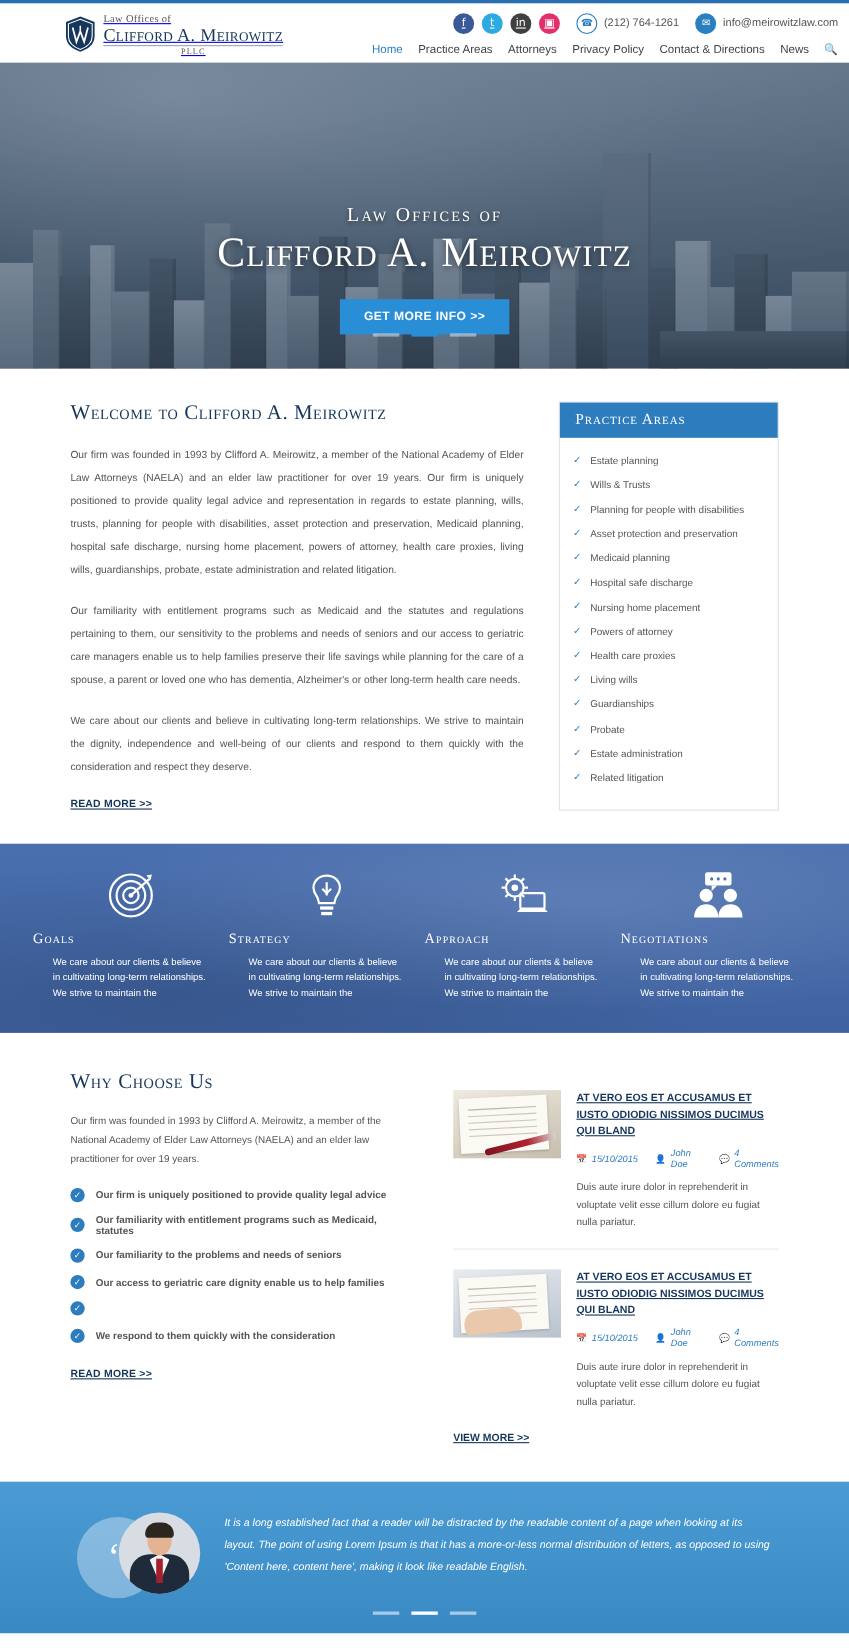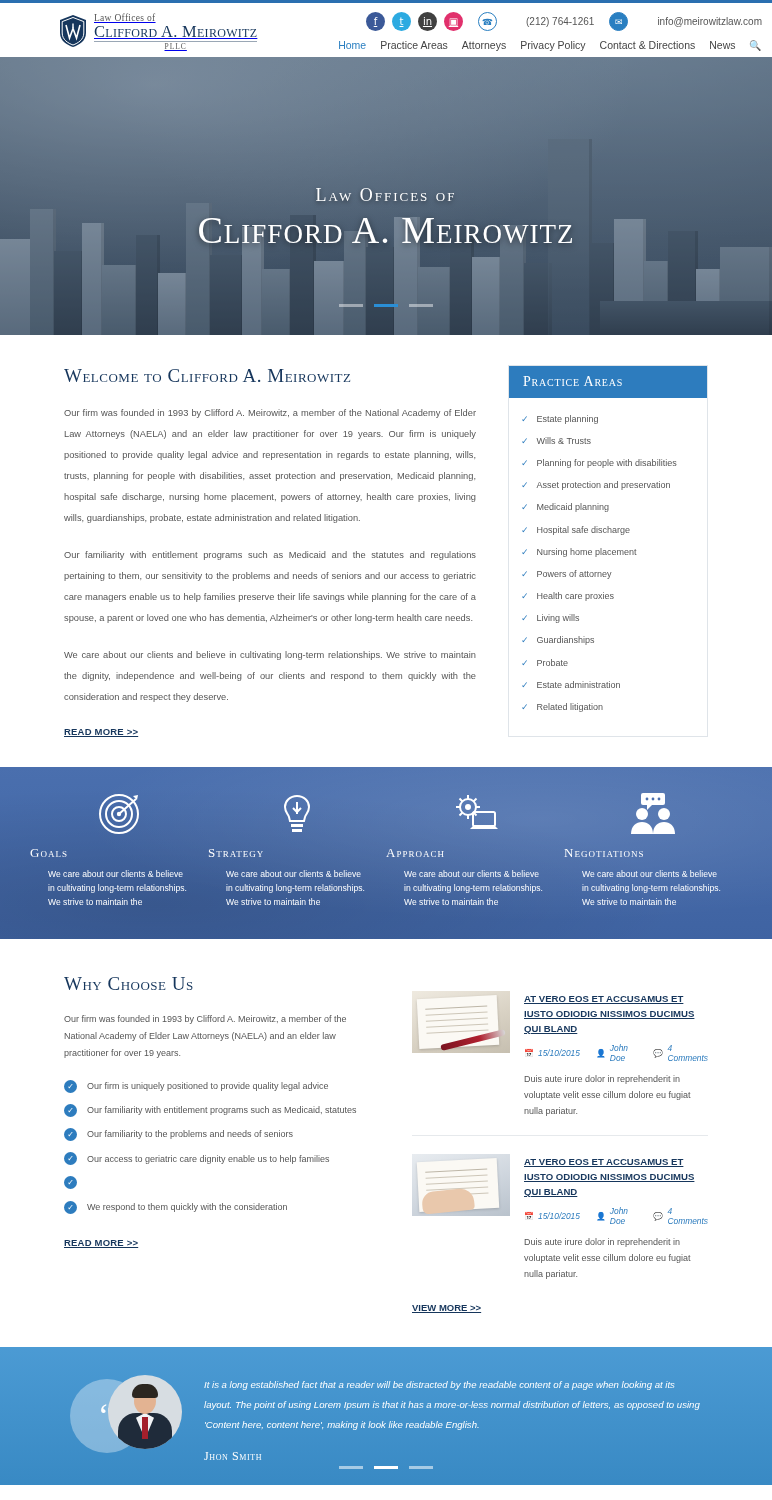--- a/index.html
+++ b/index.html
@@ -47,21 +47,21 @@
   .sicon.tw { background: #2caae1; }
   .sicon.li { background: #404040; }
   .sicon.ig { background: #e1306c; }
   .contact-pill { display: flex; align-items: center; gap: 6px; margin-left: 8px; }
   .contact-pill .circ {
     width: 19px; height: 19px; border-radius: 50%; border: 1px solid #2a7fc1;
     display: flex; align-items: center; justify-content: center; color: #2a7fc1;
     font-size: 9px; font-family: "DejaVu Sans", sans-serif;
   }
   .contact-pill .circ.filled { background: #2a7fc1; color: #fff; border-color: #2a7fc1; }
-  .contact-pill span.txt { font-size: 10px; color: #555; margin-left: 23px; }
+  .contact-pill span.txt { font-size: 10px; color: #555; }
 
   .nav { position: absolute; right: 10px; top: 36px; display: flex; align-items: center; gap: 14px; }
   .nav a { font-size: 10.5px; color: #444; text-decoration: none; }
   .nav a.active { color: #2a7fc1; }
   .nav .searchico { color: #444; font-size: 10px; }
 
   
   .hero {
     height: 278px; position: relative; overflow: hidden;
     background: linear-gradient(180deg, #6b7f91 0%, #56697c 35%, #4b5d70 65%, #3e5064 100%);
@@ -151,21 +151,21 @@
   .mid { display: flex; gap: 36px; padding: 34px 64px 0 64px; }
   .why { width: 312px; }
   .why > p { font-size: 9px; line-height: 17px; color: #555; margin-top: 16px; }
   .why ul { margin-top: 12px; }
   .why li { list-style: none; display: flex; gap: 10px; align-items: center; padding: 5.6px 0; }
   .bullet {
     width: 13px; height: 13px; border-radius: 50%; background: #2d7cbe; color: #fff;
     font-size: 8px; display: flex; align-items: center; justify-content: center; flex: 0 0 13px;
     font-family: "DejaVu Sans", sans-serif;
   }
-  .why li span.lbl { font-size: 9px; color: #555; }
+  .why li span.lbl { font-size: 9px; color: #555; font-weight: bold; }
 
   .news { flex: 1; }
   .news-item { display: flex; gap: 14px; padding: 18px 0 16px 0; }
   .news-item + .news-item { border-top: 1px solid #e6e9ec; }
   .thumb {
     width: 98px; height: 62px; flex: 0 0 98px; position: relative; overflow: hidden;
     background: #d9d3c8;
   }
   .thumb.t1 { background: linear-gradient(160deg, #efeae0 0%, #d9d2c4 55%, #c6bfb0 100%); }
   .thumb.t2 { background: linear-gradient(160deg, #e8ecf0 0%, #cfd6de 55%, #b9c2cc 100%); }
@@ -311,20 +311,21 @@
       <span class="b" style="left:644px;width:26px;height:74px"></span>
       <span class="b dk" style="left:668px;width:30px;height:104px"></span>
       <span class="b lt" style="left:696px;width:26px;height:66px"></span>
       <span class="b" style="left:720px;width:52px;height:88px"></span>
       <span class="b dk" style="left:600px;width:172px;height:34px"></span>
     </div>
     <div class="hero-tint"></div>
     <div class="hero-content">
       <div class="hero-t1">Law Offices of</div>
       <div class="hero-t2">Clifford A. Meirowitz</div>
+      <button class="hero-btn">GET MORE INFO &gt;&gt;</button>
     </div>
     <div class="hero-dots">
       <i></i>
       <i class="on"></i>
       <i></i>
     </div>
   </div>
 
   <div class="welcome">
     <div class="welcome-left">
@@ -570,21 +571,20 @@
         <div class="avatar">
           <span class="body"></span>
             <span class="shirt"></span>
             <span class="tie"></span>
           <span class="head"></span>
             <span class="hair"></span>
         </div>
       </div>
       <div class="testi-body">
         <p>It is a long established fact that a reader will be distracted by the readable content of a page when looking at its layout. The point of using Lorem Ipsum is that it has a more-or-less normal distribution of letters, as opposed to using 'Content here, content here', making it look like readable English.</p>
-        <div class="testi-name">Jhon Smith</div>
       </div>
     </div>
     <div class="testi-dots">
       <i></i>
       <i class="on"></i>
       <i></i>
     </div>
   </div>
 
 </div>

